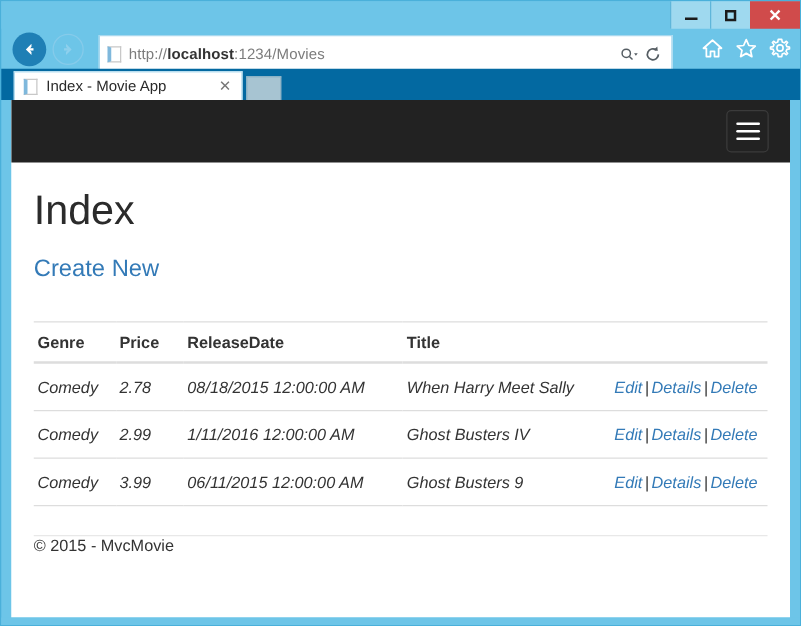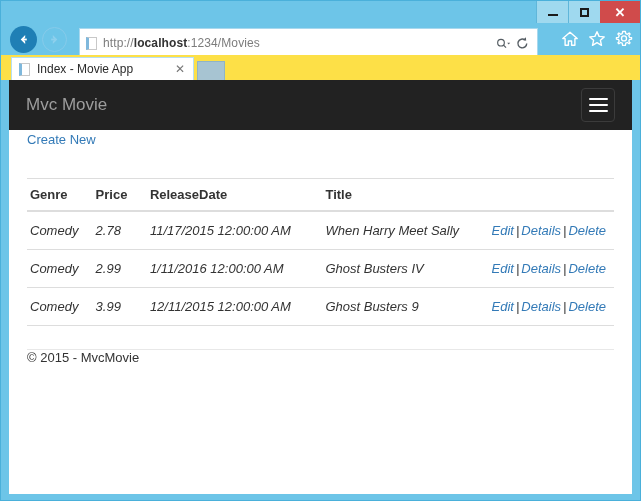--- a/index.html
+++ b/index.html
@@ -161,21 +161,21 @@
     justify-content: center;
     cursor: pointer;
   }
 
   
   #tabstrip {
     position: absolute;
     left: 0; top: 54px;
     width: 639px;
     height: 25px;
-    background: #fde047;
+    background: #0369a1;
   }
   #tab-active {
     position: absolute;
     left: 10px; top: 2px;
     width: 183px; height: 23px;
     background: #ffffff;
     border: 1px solid #b7dff1;
     border-bottom: none;
     box-sizing: border-box;
     display: flex;
@@ -268,22 +268,22 @@
   }
   #page-title {
     font-size: 33px;
     color: #2b2b2b;
     font-weight: normal;
     margin: 19px 0 0 0;
     line-height: 38px;
   }
   #create-new-link {
     display: inline-block;
-    margin-top: 2px;
-    font-size: 13px;
+    margin-top: 18px;
+    font-size: 19px;
     color: #337ab7;
     text-decoration: none;
     cursor: pointer;
   }
 
   #movies-table {
     width: 100%;
     border-collapse: collapse;
     margin-top: 30px;
     font-size: 13px;
@@ -414,64 +414,64 @@
       <span id="tab-favicon"></span>
       <span id="tab-title">Index - Movie App</span>
       <span id="tab-close">✕</span>
     </div>
     <div id="new-tab-button"></div>
   </div>
 
   <div id="viewport">
 
     <div id="site-navbar">
-      <span id="brand">Mvc Movie</span>
       <span id="navbar-toggle">
         <span class="toggle-bar"></span>
         <span class="toggle-bar"></span>
         <span class="toggle-bar"></span>
       </span>
     </div>
 
     <div id="content">
+      <h1 id="page-title">Index</h1>
       <a id="create-new-link">Create New</a>
 
       <table id="movies-table">
         <thead>
           <tr>
             <th class="col-genre">Genre</th>
             <th class="col-price">Price</th>
             <th class="col-date">ReleaseDate</th>
             <th class="col-title">Title</th>
             <th class="col-actions"></th>
           </tr>
         </thead>
         <tbody>
           <tr>
             <td class="col-genre">Comedy</td>
             <td class="col-price">2.78</td>
-            <td class="col-date">11/17/2015 12:00:00 AM</td>
+            <td class="col-date">08/18/2015 12:00:00 AM</td>
             <td class="col-title">When Harry Meet Sally</td>
             <td class="col-actions">
               <a class="row-action">Edit</a><span class="action-sep">|</span><a class="row-action">Details</a><span class="action-sep">|</span><a class="row-action">Delete</a>
             </td>
           </tr>
           <tr>
             <td class="col-genre">Comedy</td>
             <td class="col-price">2.99</td>
             <td class="col-date">1/11/2016 12:00:00 AM</td>
             <td class="col-title">Ghost Busters IV</td>
             <td class="col-actions">
               <a class="row-action">Edit</a><span class="action-sep">|</span><a class="row-action">Details</a><span class="action-sep">|</span><a class="row-action">Delete</a>
             </td>
           </tr>
           <tr>
             <td class="col-genre">Comedy</td>
             <td class="col-price">3.99</td>
-            <td class="col-date">12/11/2015 12:00:00 AM</td>
+            <td class="col-date">06/11/2015 12:00:00 AM</td>
             <td class="col-title">Ghost Busters 9</td>
             <td class="col-actions">
               <a class="row-action">Edit</a><span class="action-sep">|</span><a class="row-action">Details</a><span class="action-sep">|</span><a class="row-action">Delete</a>
             </td>
           </tr>
         </tbody>
       </table>
 
       <div id="footer">© 2015 - MvcMovie</div>
     </div>

